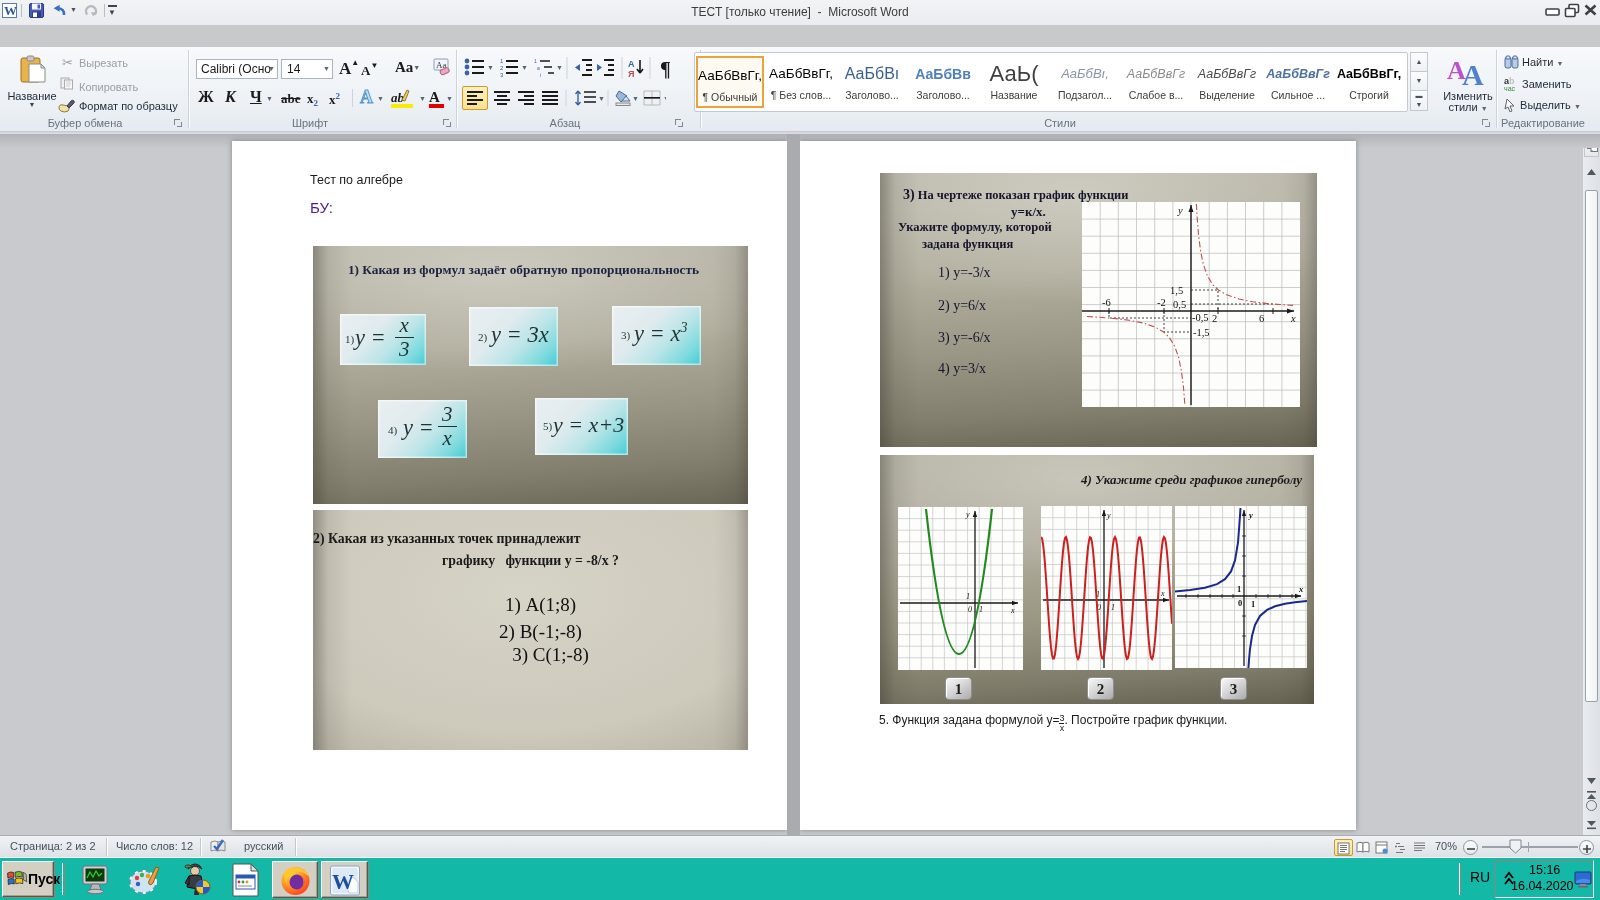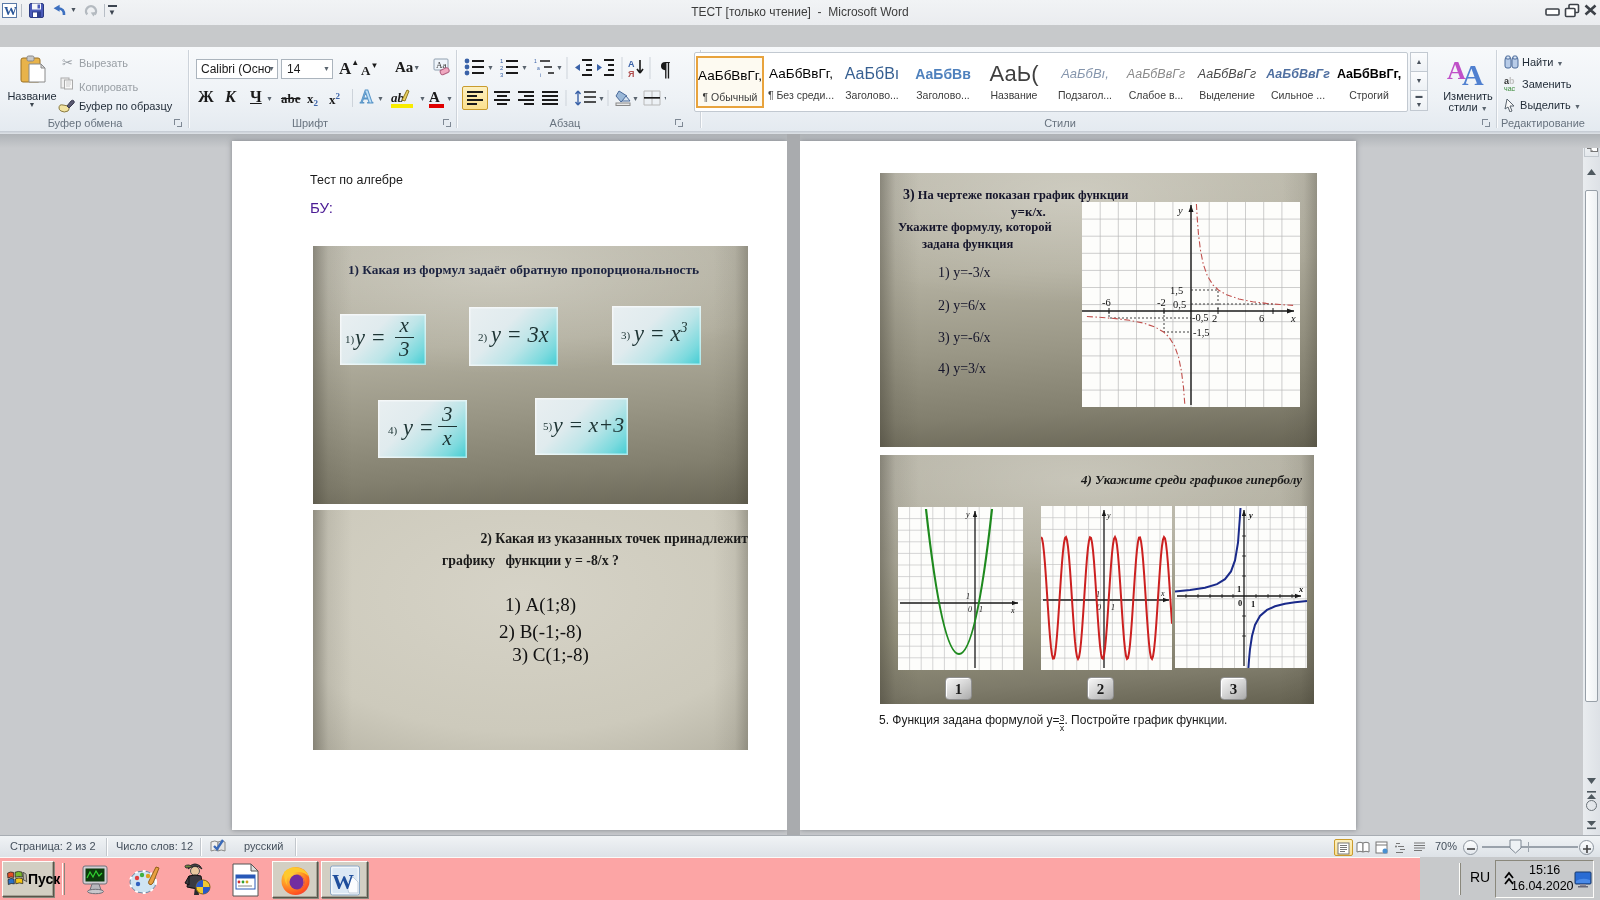--- a/index.html
+++ b/index.html
@@ -48,21 +48,21 @@
 .frac5>i{display:block;height:1px;background:#1a1a1a;margin:0}
 
 #vscroll{position:absolute;left:1583px;top:134px;width:17px;height:701px;background:linear-gradient(90deg,#e9ecef,#dde1e6)}
 
 #statusbar{position:absolute;left:0;top:835px;width:1600px;height:22px;background:linear-gradient(#f0f3f5,#dde2e7);border-top:1px solid #a8adb3;font-size:11px;color:#45505c}
 .ssep{position:absolute;top:2px;width:1px;height:18px;background:#c2c7cc;box-shadow:1px 0 0 #fff}
 .vb{position:absolute;top:3px;width:19px;height:17px;text-align:center;padding-top:2px}
 .vb svg{display:inline-block}
 .zbtn{position:absolute;top:4px;width:15px;height:15px;border-radius:50%;border:1px solid #8d959e;background:linear-gradient(#fdfefe,#e3e8ed);text-align:center;padding-top:2px}
 
-#taskbar{position:absolute;left:0;top:857px;width:1420px;height:43px;background:#fca5a5;border-top:1px solid #fbfaf7}
+#taskbar{position:absolute;left:0;top:857px;width:1600px;height:43px;background:#14b8a6;border-top:1px solid #fbfaf7}
 .raised{border-top:1px solid #fefdfb;border-left:1px solid #fefdfb;border-right:1px solid #58554a;border-bottom:1px solid #58554a;box-shadow:inset -1px -1px 0 #a5a295,1px 1px 0 #8a887c;background:#d3cfc3}
 </style></head>
 <body>
 <div id="win">
   <div id="titlebar">
     <div id="title">ТЕСТ [только чтение]&nbsp; -&nbsp; Microsoft Word</div>
     <div id="qat">
       <div class="abs" style="left:2px;top:3px;width:15px;height:15px;border:1px solid #5a7aa8;background:#fff">
         <span style="position:absolute;left:1px;top:-1px;font-family:'Liberation Serif',serif;font-weight:bold;font-size:13px;color:#2a5699">W</span>
       </div>
@@ -117,21 +117,21 @@
     <svg class="abs" style="left:60px;top:30px" width="14" height="13" viewBox="0 0 14 13">
         <rect x="1" y="1" width="8" height="10" fill="#f0f0f0" stroke="#aaa"></rect>
         <rect x="4.5" y="3" width="8" height="9" fill="#f8f8f8" stroke="#aaa"></rect>
         <path d="M6 5h5M6 7h5M6 9h4" stroke="#ccc"></path>
       </svg>
     <div class="abs gray" style="left:79px;top:34px;font-size:11px">Копировать</div>
     <svg class="abs" style="left:58px;top:51px" width="17" height="15" viewBox="0 0 17 15">
         <path d="M1 10 Q1 6 5 7 L10 8 Q12 8.5 11 11 L10 13 Q6 15 3 13 Q1 12 1 10Z" fill="#f2e3a0" stroke="#8a7a40"></path>
         <path d="M9 8 L13 3 Q14.5 1.5 16 3 Q17 4.5 15 6 L11 10 Z" fill="#5a5a72" stroke="#3a3a50"></path>
       </svg>
-    <div class="abs" style="left:79px;top:53px;font-size:11px;color:#1f2a36">Буфер по образцу</div>
+    <div class="abs" style="left:79px;top:53px;font-size:11px;color:#1f2a36">Формат по образцу</div>
     <div class="glabel" style="left:20px;width:130px">Буфер обмена</div>
     <div class="dlaunch" style="left:174px"></div>
     <div class="gsep" style="left:188px"></div>
 
     <div class="abs" style="left:196px;top:12px;width:82px;height:20px;background:#fff;border:1px solid #abb4bd;font-size:12px;color:#1a1a1a;padding:2px 0 0 4px">Calibri (Осно <span style="position:absolute;right:2px;top:5px;font-size:7px;color:#5a646e">▼</span></div>
     <div class="abs" style="left:281px;top:12px;width:52px;height:20px;background:#fff;border:1px solid #abb4bd;font-size:12px;color:#1a1a1a;padding:2px 0 0 5px">14 <span style="position:absolute;right:2px;top:5px;font-size:7px;color:#5a646e">▼</span></div>
     <div class="abs serif" style="left:339px;top:11px;font-size:17px;font-weight:bold;color:#1a1a1a">А<span style="font-size:8px;vertical-align:9px">▲</span></div>
     <div class="abs serif" style="left:361px;top:14px;font-size:13px;font-weight:bold;color:#1a1a1a">А<span style="font-size:8px;vertical-align:7px">▼</span></div>
     <div class="abs serif" style="left:395px;top:12px;font-size:15px;font-weight:bold;color:#1a1a1a">Аа<span style="font-size:7px;vertical-align:2px;color:#5a646e">▼</span></div>
     <div class="abs" style="left:432px;top:11px"><svg width="19" height="19" viewBox="0 0 19 19">
@@ -243,21 +243,21 @@
     <div class="gsep" style="left:700px"></div>
 
     <div class="abs" style="left:694px;top:5px;width:714px;height:60px;background:#fff;border:1px solid #c2c9d1;border-radius:2px"></div>
     <div id="stylecells" style="position:absolute;left:694px;top:5px;width:714px;height:60px">
       <div class="scell" style="left:2px;border:2px solid #e8a33d;background:#fdfaf1">
           <div class="sp1">АаБбВвГг,</div>
           <div class="sp2">¶ Обычный</div>
         </div>
       <div class="scell" style="left:73px">
           <div class="sp1">АаБбВвГг,</div>
-          <div class="sp2">¶ Без среди...</div>
+          <div class="sp2">¶ Без слов...</div>
         </div>
       <div class="scell" style="left:144px">
           <div class="sp1" style="color:#365f91;font-weight:normal;font-size:16px">АаБбВı</div>
           <div class="sp2">Заголово...</div>
         </div>
       <div class="scell" style="left:215px">
           <div class="sp1" style="color:#4f81bd;font-weight:bold;font-size:14px">АаБбВв</div>
           <div class="sp2">Заголово...</div>
         </div>
       <div class="scell" style="left:286px">
@@ -353,21 +353,21 @@
               <span>x</span>
             </span>
           </div>
         <div class="tile" style="left:222px;top:152px;width:93px;height:57px">
             <span class="tnum" style="position:absolute;left:8px;top:22px">5)</span>
             <span class="tm" style="position:absolute;left:18px;top:14px;font-size:22px">y = x+3</span>
           </div>
       </div>
 
       <div class="slide serif" style="left:81px;top:369px;width:435px;height:240px;background:linear-gradient(90deg,rgba(55,52,42,0.40),rgba(55,52,42,0.10) 3.5%,rgba(0,0,0,0) 9%),linear-gradient(270deg,rgba(55,52,42,0.30),rgba(55,52,42,0.08) 3%,rgba(0,0,0,0) 8%),radial-gradient(120% 120% at 48% 35%,#d6d3c7 0%,#cdcabc 48%,#aca99a 80%,#8a8776 100%)">
-        <div class="abs" style="left:0;top:21px;width:435px;text-align:right;font-size:13.8px;font-weight:bold;color:#1a1a1a">2) Какая из указанных точек принадлежит</div>
+        <div class="abs" style="left:0;top:21px;width:435px;text-align:left;font-size:13.8px;font-weight:bold;color:#1a1a1a">2) Какая из указанных точек принадлежит</div>
         <div class="abs" style="left:0;top:43px;width:435px;text-align:center;font-size:13.8px;font-weight:bold;color:#1a1a1a">графику&nbsp;&nbsp; функции <b>у = -8/х</b> ?</div>
         <div class="abs" style="left:10px;top:84px;width:435px;text-align:center;font-size:19px;color:#111">1) А(1;8)</div>
         <div class="abs" style="left:10px;top:111px;width:435px;text-align:center;font-size:19px;color:#111">2) В(-1;-8)</div>
         <div class="abs" style="left:20px;top:134px;width:435px;text-align:center;font-size:19px;color:#111">3) С(1;-8)</div>
       </div>
     </div>
     <div id="gap"></div>
     <div class="page" id="page2">
 
       <div class="slide serif" style="left:80px;top:32px;width:437px;height:274px;background:linear-gradient(90deg,rgba(55,52,42,0.40),rgba(55,52,42,0.10) 3.5%,rgba(0,0,0,0) 9%),linear-gradient(270deg,rgba(55,52,42,0.30),rgba(55,52,42,0.08) 3%,rgba(0,0,0,0) 8%),radial-gradient(95% 55% at 45% 8%,rgba(255,255,250,0.30),rgba(255,255,255,0) 72%),linear-gradient(177deg,#bab7a9 0%,#b2af9f 36%,#9a9786 62%,#827f6e 84%,#676454 100%);color:#14142a">

